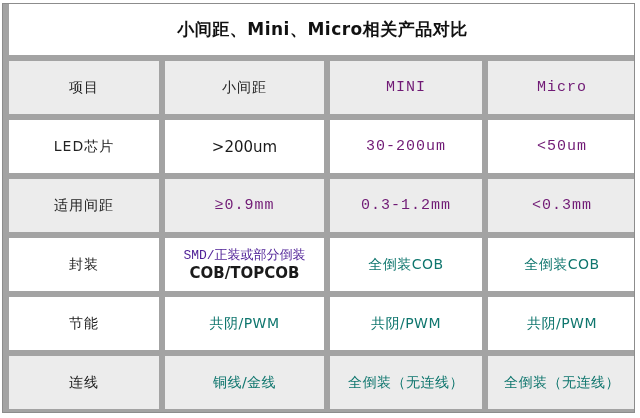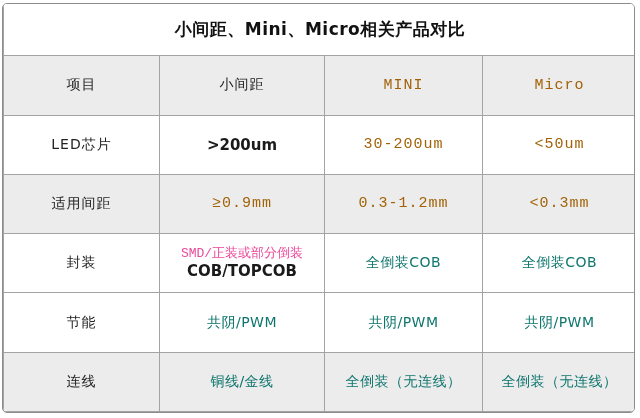--- a/index.html
+++ b/index.html
@@ -15,33 +15,33 @@
     font-family: "DejaVu Sans", "Liberation Sans", sans-serif;
     color: #1d1d1d;
   }
   .table-frame {
     position: absolute;
     left: 2px;
     top: 3px;
     width: 633px;
     height: 410px;
     border: 1px solid #8c8c8c;
-    border-radius: 5px;
+    border-radius: 0;
     overflow: hidden;
     background: #ffffff;
     box-sizing: border-box;
   }
   table.cmp {
     width: 100%;
     height: 100%;
     border-collapse: collapse;
     table-layout: fixed;
   }
   table.cmp td {
-    border: 1px solid #a3a3a3;
+    border: 6px solid #a3a3a3;
     text-align: center;
     vertical-align: middle;
     padding: 0 4px;
     overflow: hidden;
   }
   tr.title-row td {
     border-top: none;
     background: #ffffff;
     height: 51px;
     font-size: 17px;
@@ -54,40 +54,40 @@
   tr.white td { background: #ffffff; }
   .cjk {
     font-size: 14px;
     letter-spacing: 1px;
     color: #222222;
   }
   .mono {
     font-family: "Liberation Mono", "DejaVu Sans Mono", monospace;
     font-size: 15px;
     letter-spacing: 1px;
-    color: #a16207;
+    color: #701a75;
   }
   .sansval {
     font-family: "DejaVu Sans", sans-serif;
     font-size: 15px;
-    font-weight: 700;
+    font-weight: 400;
     color: #1a1a1a;
   }
   .mixed {
     font-size: 14px;
     letter-spacing: 0.5px;
     color: #0f766e;
   }
   .line1 {
     display: block;
     font-family: "Liberation Mono", "DejaVu Sans Mono", monospace;
     font-size: 13px;
     line-height: 17px;
     letter-spacing: 0;
-    color: #ec4899;
+    color: #4c1d95;
   }
   .line2 {
     display: block;
     font-family: "DejaVu Sans", sans-serif;
     font-size: 15px;
     font-weight: 600;
     line-height: 19px;
     color: #1a1a1a;
     text-align: center;
   }

